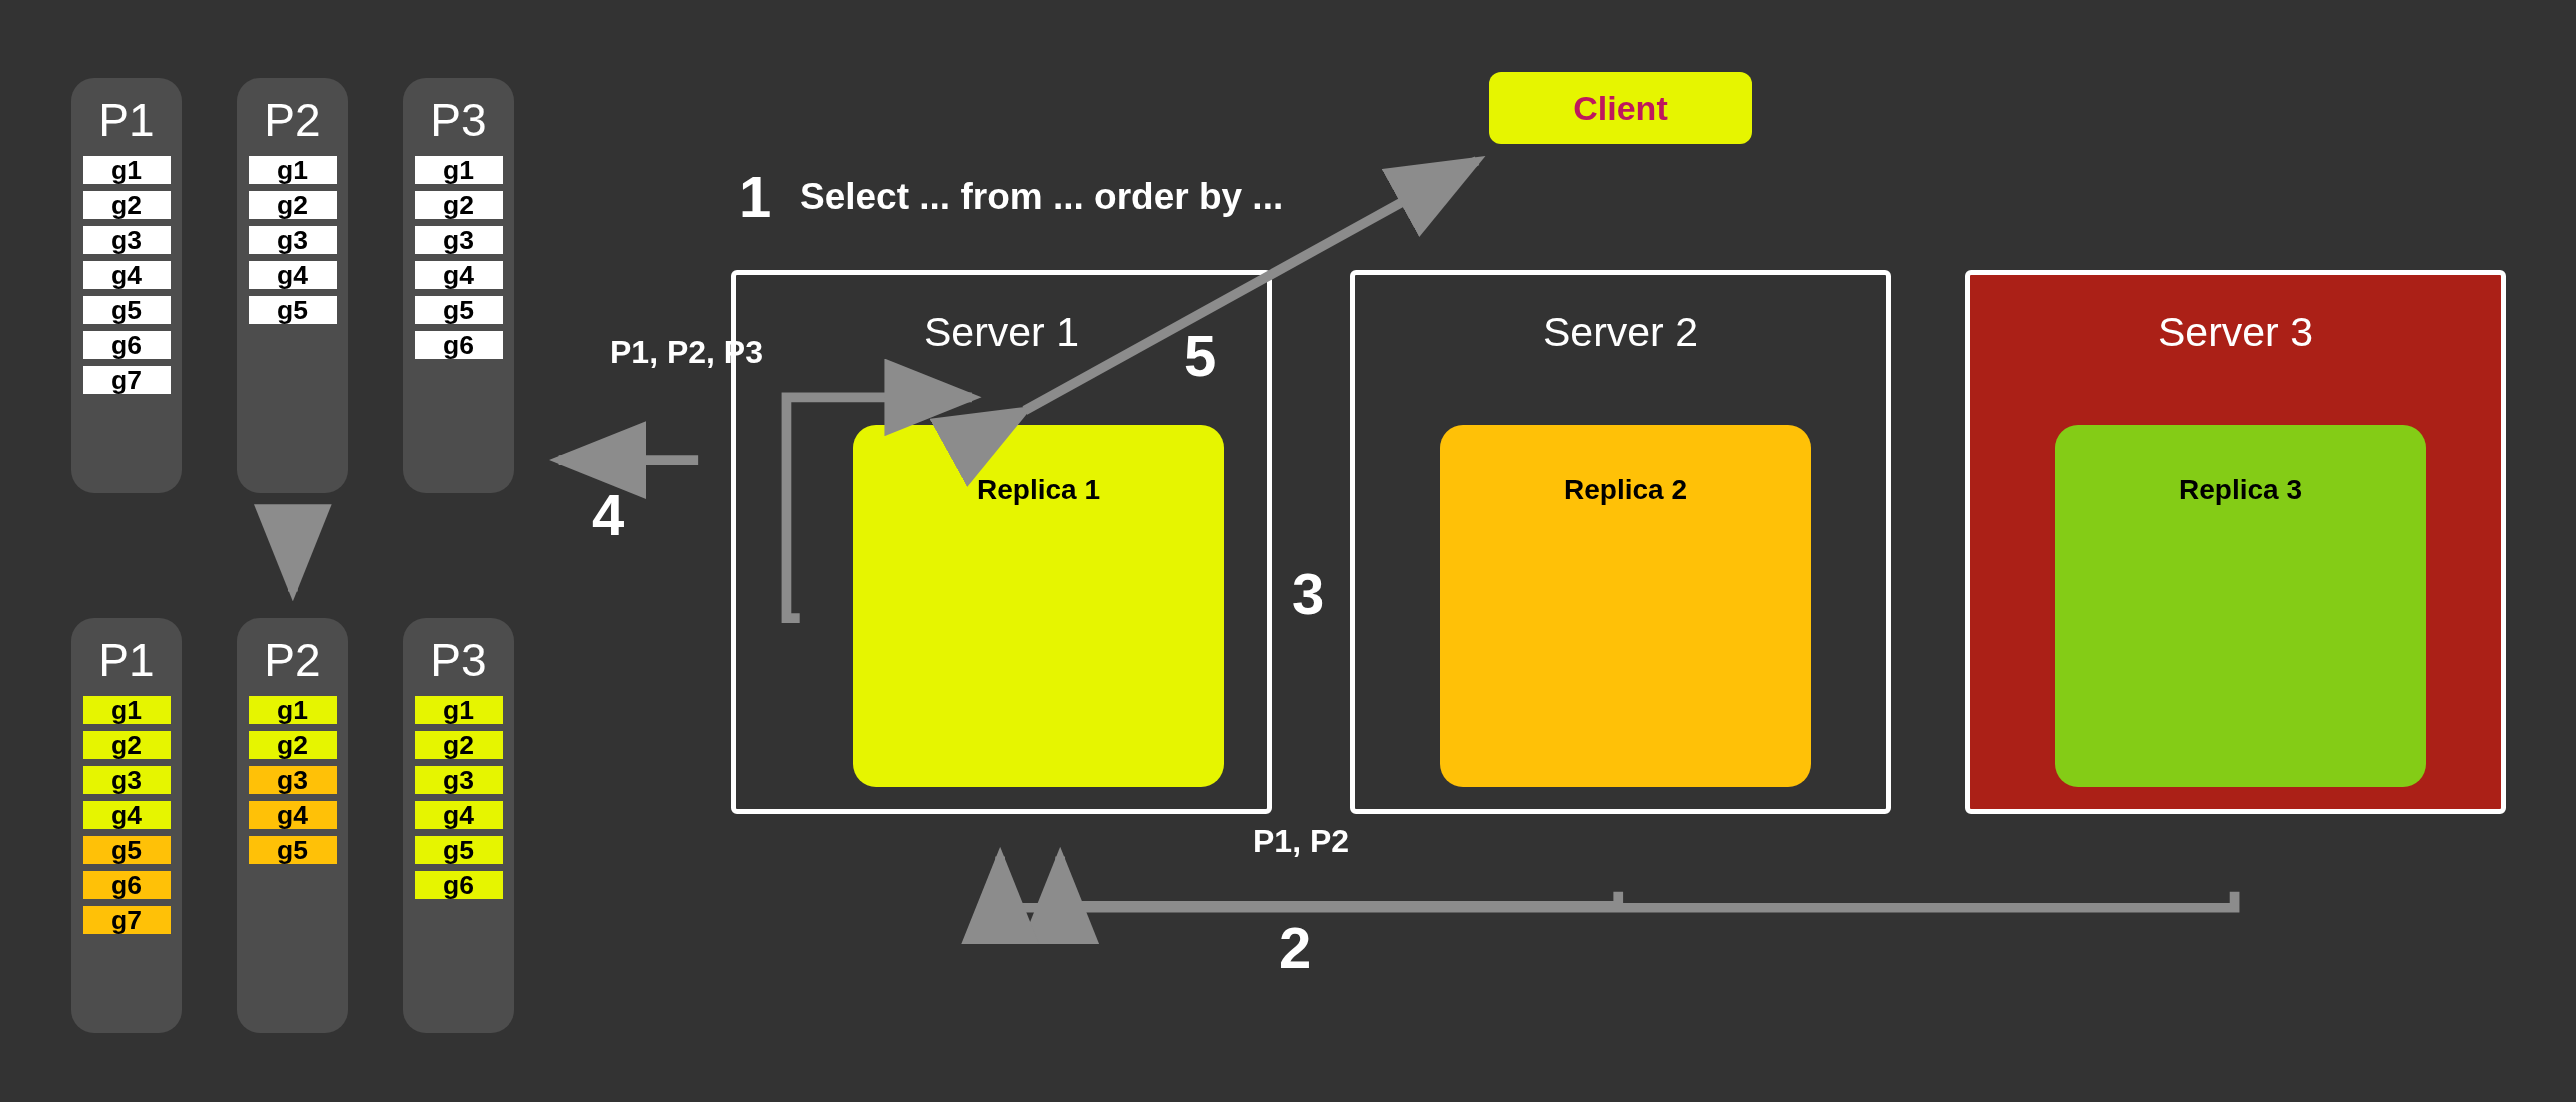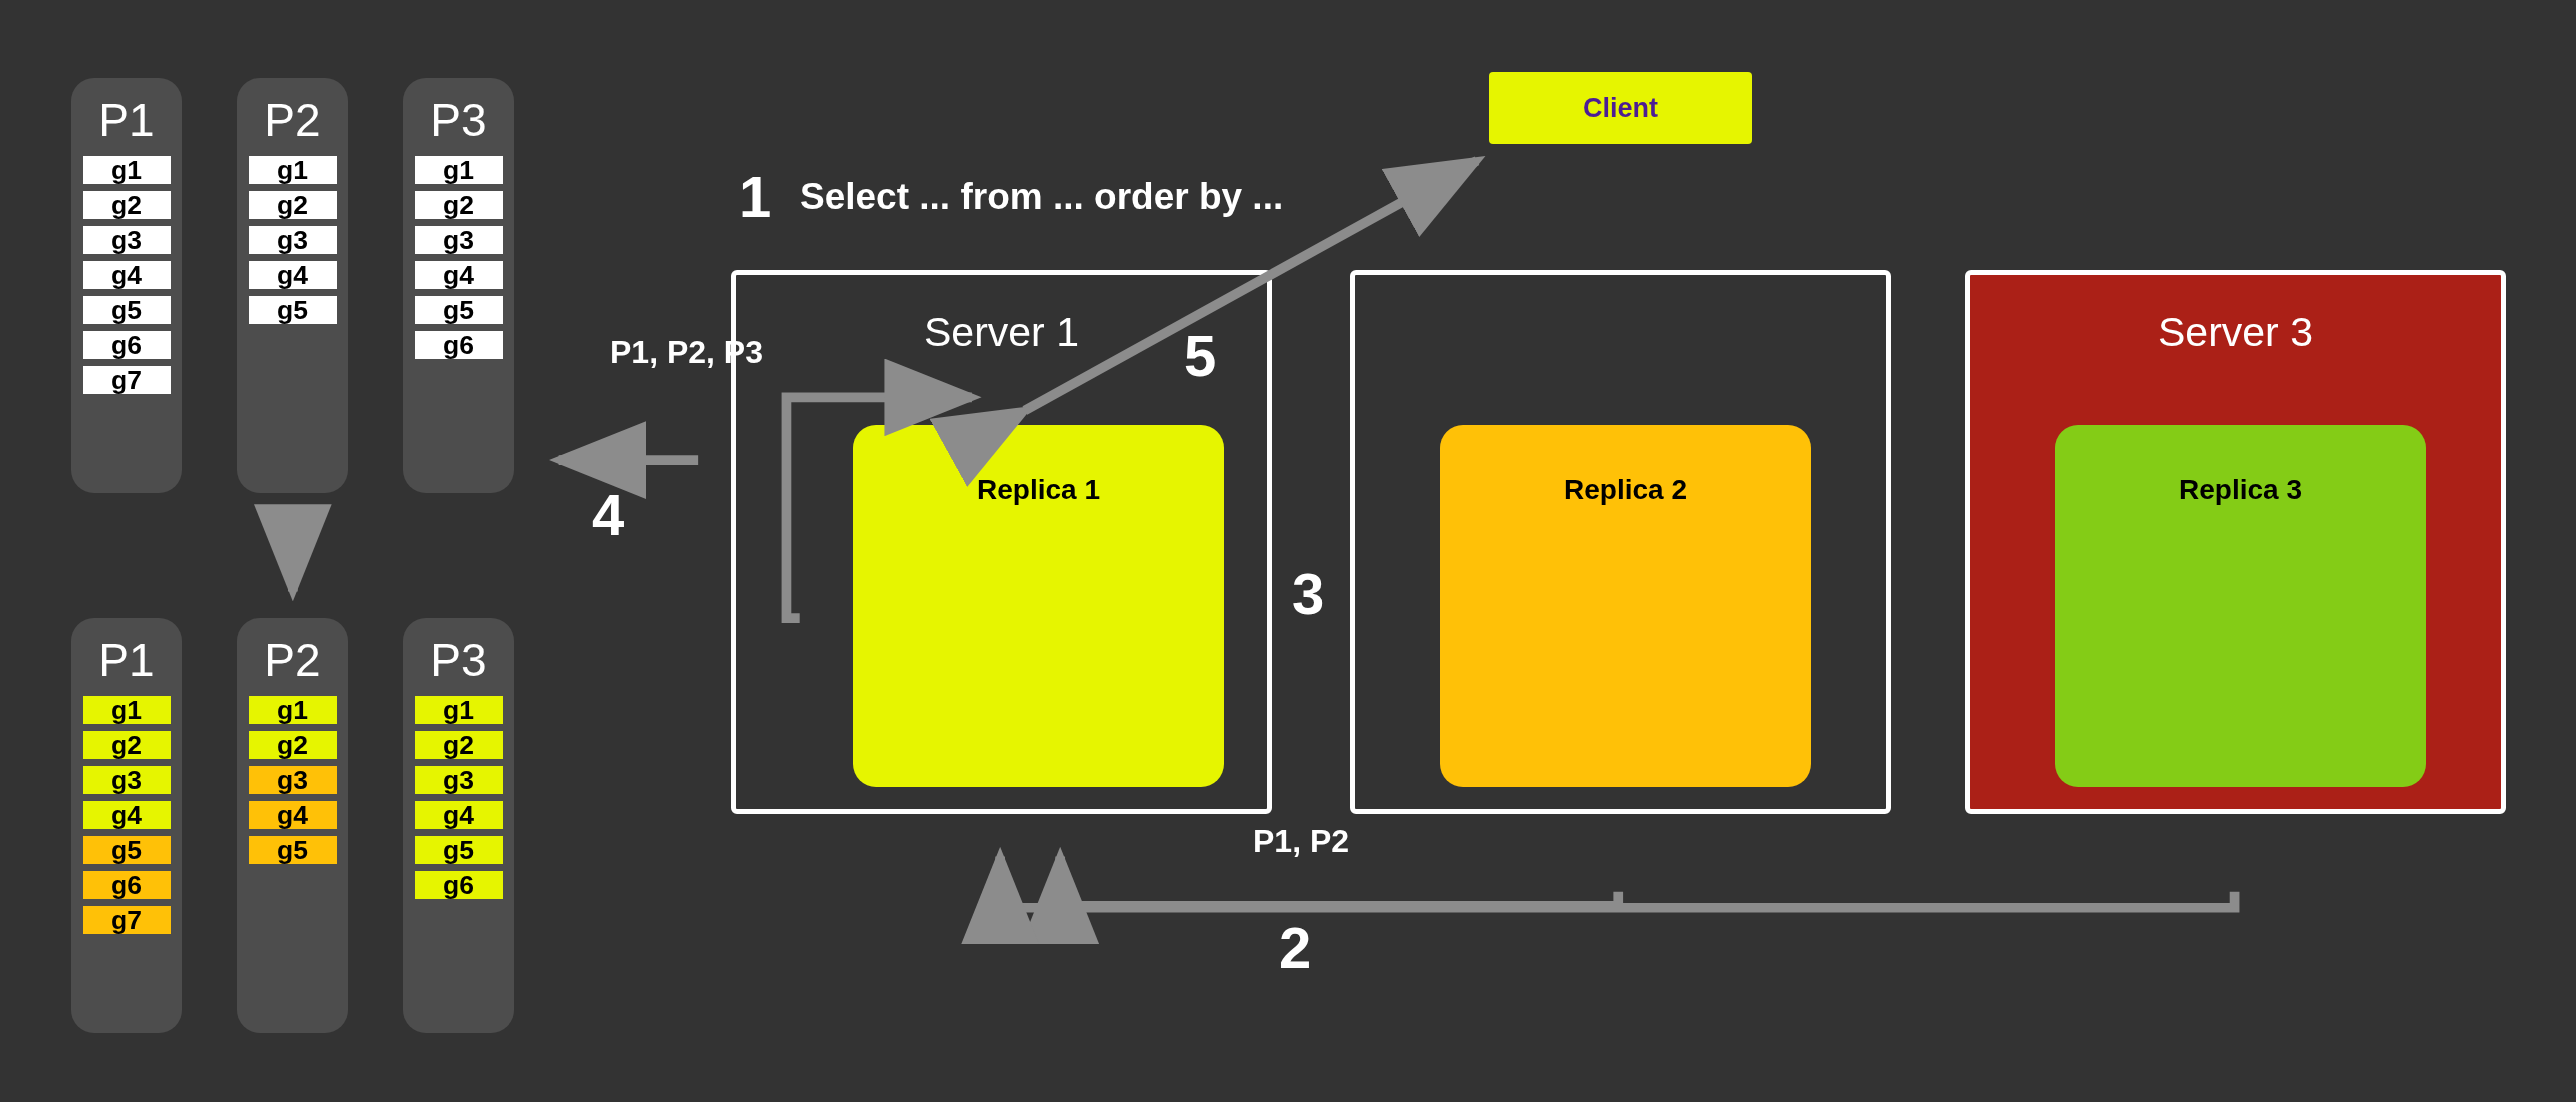--- a/index.html
+++ b/index.html
@@ -92,26 +92,26 @@
     box-sizing: border-box;
   }
   .replica.r1 { background: #e6f500; }
   .replica.r2 { background: #ffc107; }
   .replica.r3 { background: #84cc16; }
 
   
   .client-box {
     position: absolute;
     background: #e6f500;
-    border-radius: 4px;
+    border-radius: 12px;
     display: flex;
     align-items: center;
     justify-content: center;
-    color: #4c1d95;
-    font-size: 27px;
+    color: #be185d;
+    font-size: 34px;
     font-weight: bold;
     line-height: 1;
   }
 
   
   .step-num {
     position: absolute;
     color: #ffffff;
     font-weight: bold;
     line-height: 1;
@@ -214,20 +214,21 @@
   </div>
 
   <div class="server-box" style="left:731px; top:270px; width:541px; height:544px;">
     <div class="server-title">Server 1</div>
     <div class="replica r1" style="left:85px; top:150px; width:371px; height:362px;margin-left:32px;">
       <span>Replica 1</span>
     </div>
   </div>
 
   <div class="server-box" style="left:1350px; top:270px; width:541px; height:544px;">
+    <div class="server-title">Server 2</div>
     <div class="replica r2" style="left:85px; top:150px; width:371px; height:362px;">
       <span>Replica 2</span>
     </div>
   </div>
 
   <div class="server-box failed" style="left:1965px; top:270px; width:541px; height:544px;">
     <div class="server-title">Server 3</div>
     <div class="replica r3" style="left:85px; top:150px; width:371px; height:362px;">
       <span>Replica 3</span>
     </div>

